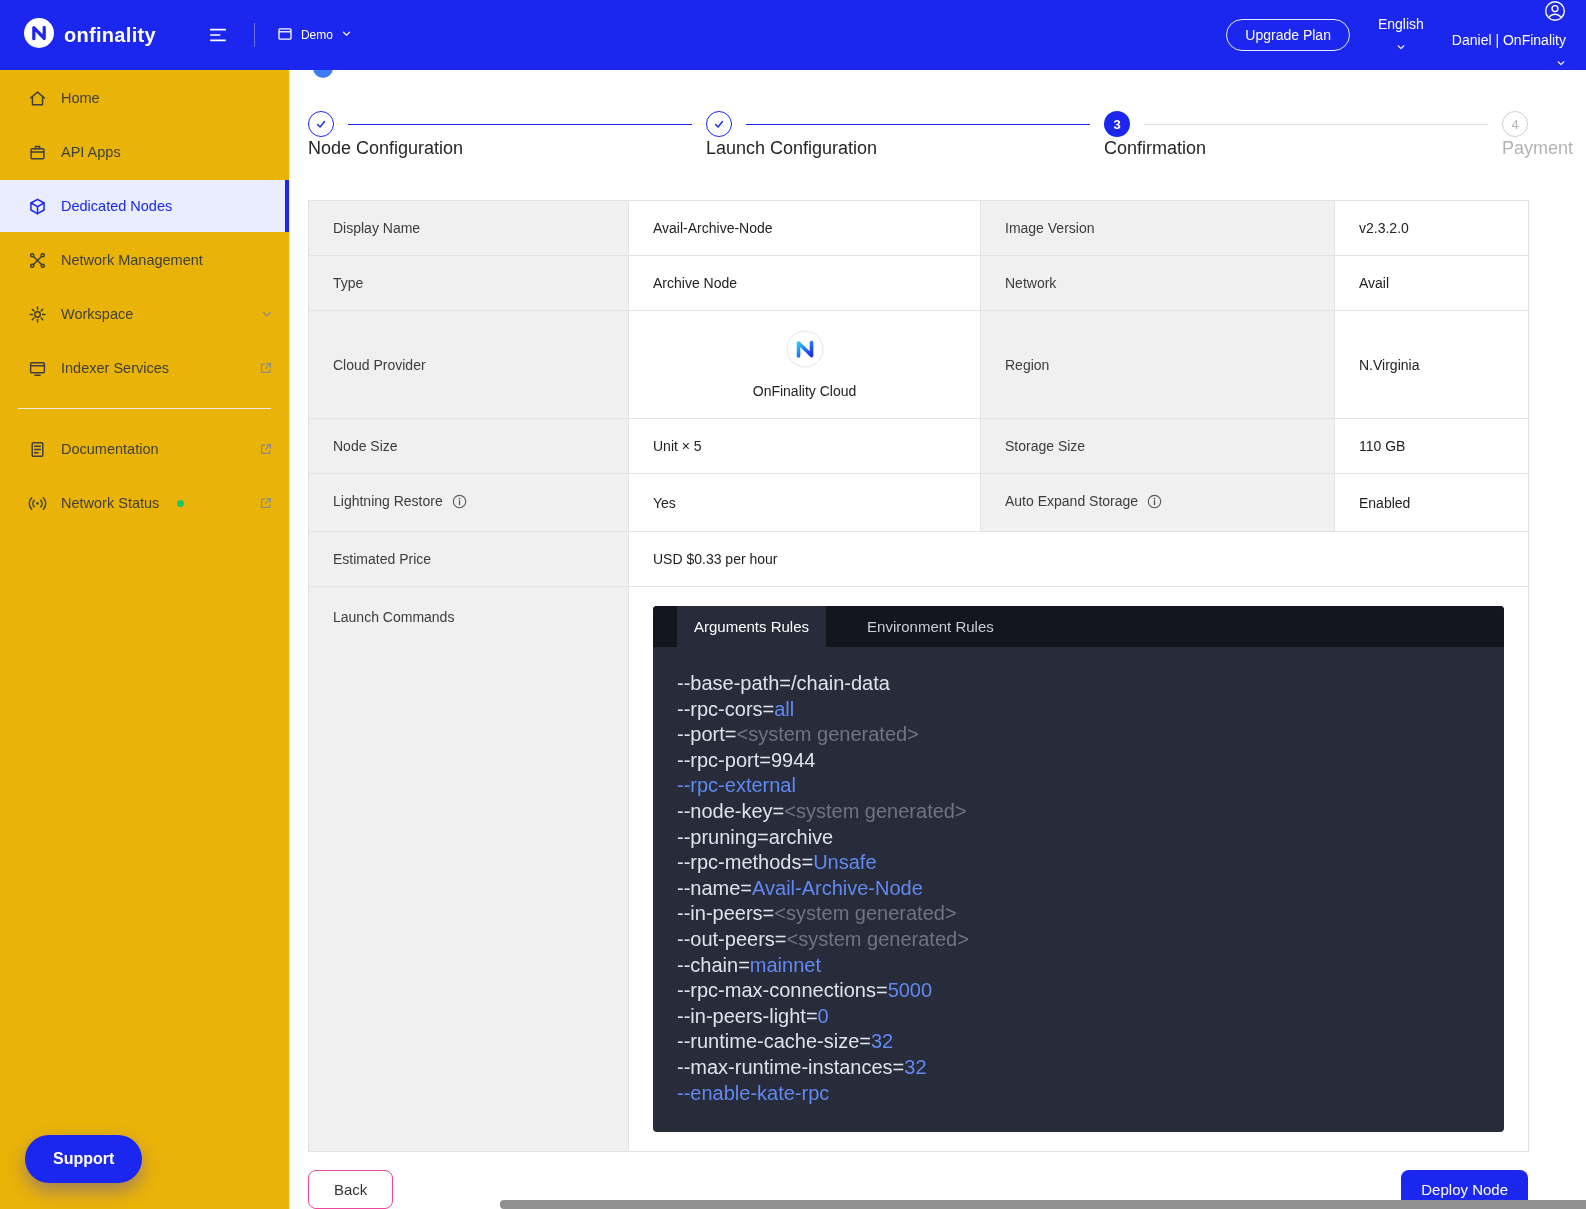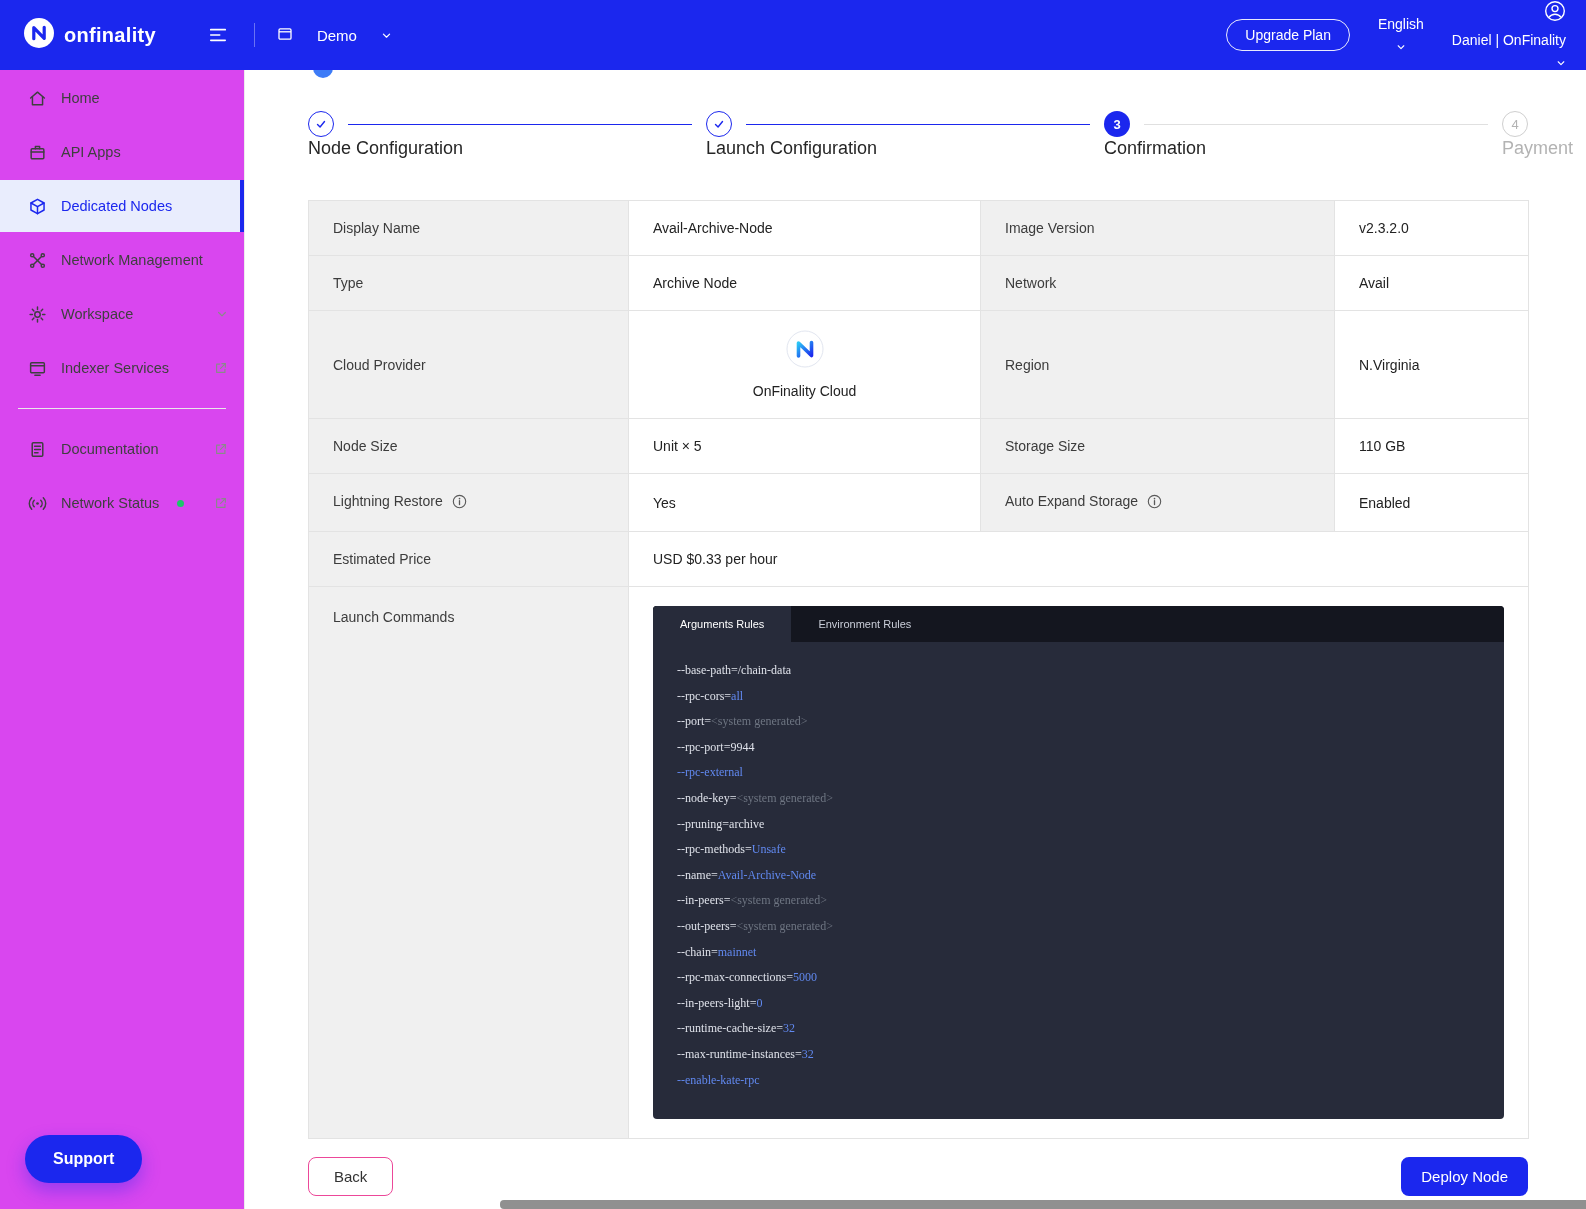--- a/index.html
+++ b/index.html
@@ -12,29 +12,29 @@
     font-family:"Liberation Sans",sans-serif; color:#2b2b2b;}
 
   
   .topbar{position:relative; z-index:10; height:70px; background:var(--topbar-bg);
     display:flex; align-items:center; padding:0 20px 0 24px; color:#fff;}
   .topbar-left{display:flex; align-items:center;}
   .logo{display:flex; align-items:center; gap:10px; cursor:pointer;}
   .logo-text{font-size:20px; font-weight:600; letter-spacing:.3px;}
   .tb-toggle{margin-left:52px; display:flex; align-items:center; cursor:pointer;}
   .tb-divider{width:1px; height:24px; background:rgba(255,255,255,.35); margin:0 22px 0 26px;}
-  .ws-select{display:flex; align-items:center; gap:24px; font-size:15px; font-weight:500; cursor:pointer;}
+  .ws-select{display:flex; align-items:center; gap:8px; font-size:12px; font-weight:500; cursor:pointer;}
   .topbar-right{margin-left:auto; display:flex; align-items:center; gap:28px;}
   .upgrade-btn{border:1px solid rgba(255,255,255,.9); background:transparent; color:#fff;
     border-radius:17px; padding:7px 18px; font-size:14px; font-family:inherit; cursor:pointer;}
   .lang,.user{display:flex; align-items:center; gap:7px; font-size:14px; cursor:pointer;flex-direction:column;}
   .user{font-weight:500;align-items:flex-end;}
 
   
-  .sidebar{position:fixed; top:54px; left:0; bottom:0; width:245px; background:#d946ef;
+  .sidebar{position:fixed; top:54px; left:0; bottom:0; width:290px; background:#eab308;
     border-right:1px solid #ececec; padding-top:18px;}
   .side-item{display:flex; align-items:center; height:52px; margin-bottom:2px;
     padding:0 16px 0 28px; gap:14px; font-size:14.5px; color:#3f3f3f; cursor:pointer; position:relative;}
   .side-item .s-icon{display:flex; align-items:center;}
   .side-item.active{background:var(--accent-soft); color:var(--accent); font-weight:500;}
   .side-item.active::after{content:''; position:absolute; right:0; top:0; bottom:0; width:4px; background:var(--accent);}
   .side-spacer{flex:1;}
   .ext-ic,.chev-ic{color:#8a8a8a; display:flex; align-items:center;}
   .status-dot{width:7px; height:7px; border-radius:50%; background:var(--status-green); margin-left:4px;}
   .side-divider{height:1px; background:#e9e9e9; margin:14px 18px;}
@@ -67,24 +67,24 @@
   td.lbl{background:#f0f0f0; color:#3c3c3c;}
   td.val{background:#fff; color:#222;}
   td.lbl-top{vertical-align:top; padding-top:22px;}
   .info-ic{margin-left:9px; vertical-align:-3px; display:inline-block; cursor:pointer;}
   .val-logo-wrap{display:flex; align-items:center; gap:12px;flex-direction:column;}
   .val-commands{padding:19px 24px 50px 24px;}
 
   
   .code-panel{background:var(--code-bg); border-radius:4px; overflow:hidden;}
   .code-tabs{background:var(--code-header-bg); display:flex;}
-  .code-tab{padding:12px 27px; font-size:11px; color:#c9cdd8; cursor:pointer;}
+  .code-tab{padding:12px 17px; font-size:15px; color:#c9cdd8; cursor:pointer;margin-left:24px;}
   .code-tab.active{background:var(--code-bg); color:#fff;}
-  .code-body{padding:16px 24px 26px; font-family:Liberation Serif, serif;
-    font-size:12px; line-height:25.6px; color:var(--code-text); white-space:pre;}
+  .code-body{padding:24px 24px 26px; font-family:Liberation Sans, sans-serif;
+    font-size:20px; line-height:25.6px; color:var(--code-text); white-space:pre;}
   .seg-v{color:var(--code-value);}
   .seg-s{color:var(--code-system);}
 
   
   .wizard-footer{width:1220px; display:flex; justify-content:space-between; margin-top:18px;}
   .btn-back{background:#fff; border:1px solid #ec4899; border-radius:8px; padding:10px 25px;
     font-size:15px; color:#333; font-family:inherit; cursor:pointer;}
   .btn-deploy{background:var(--accent); border:none; border-radius:8px; padding:10px 20px;
     font-size:15px; color:#fff; font-weight:500; font-family:inherit; cursor:pointer;}
 

